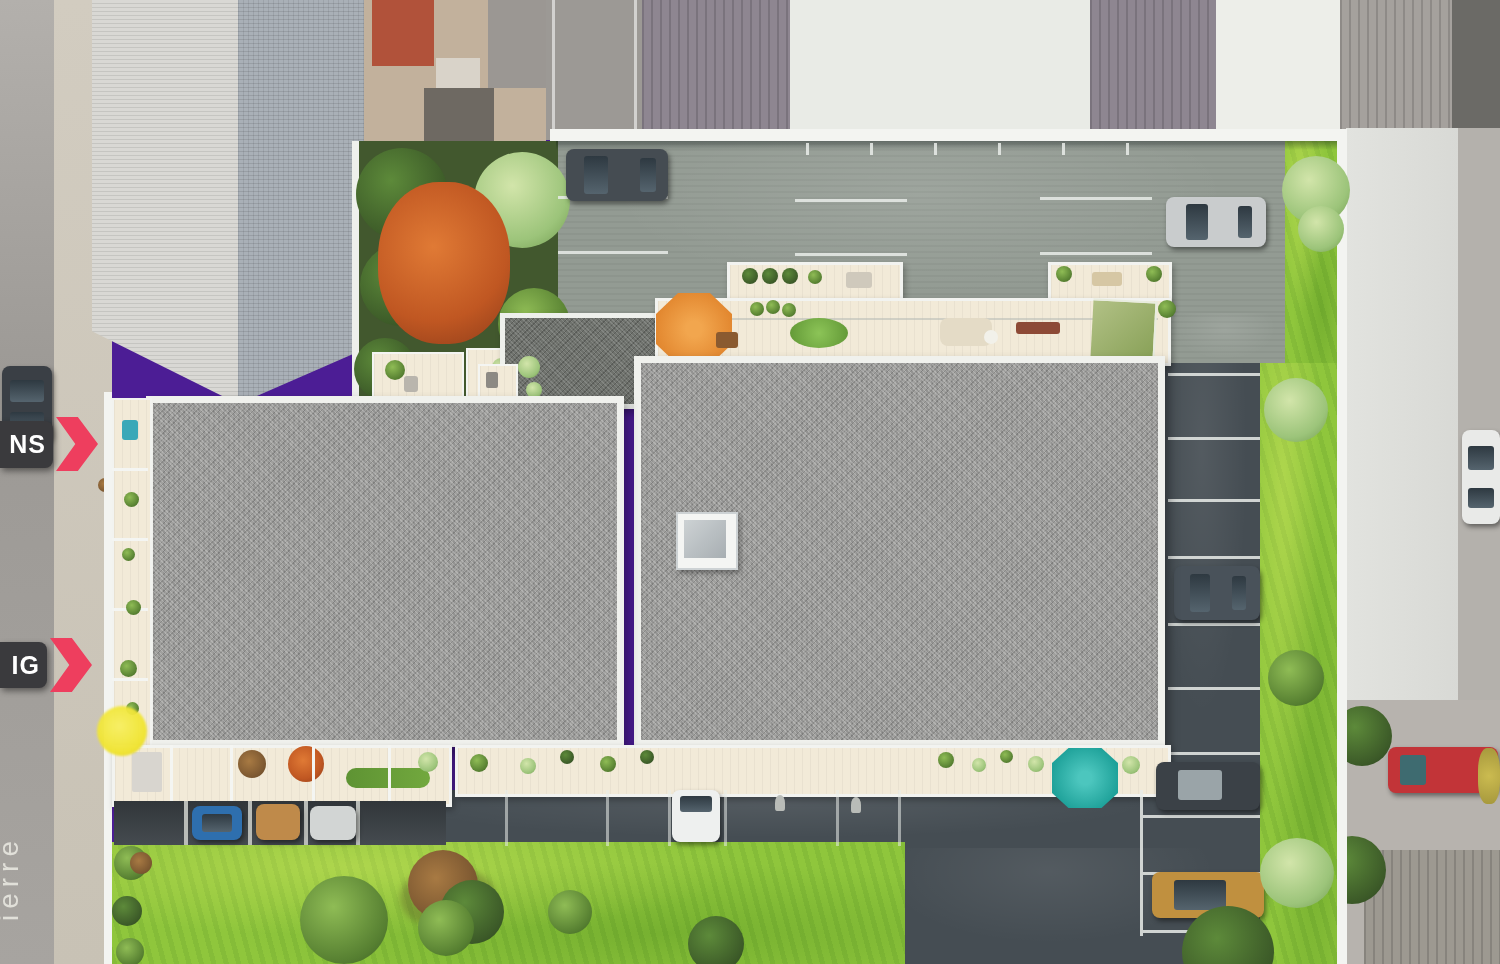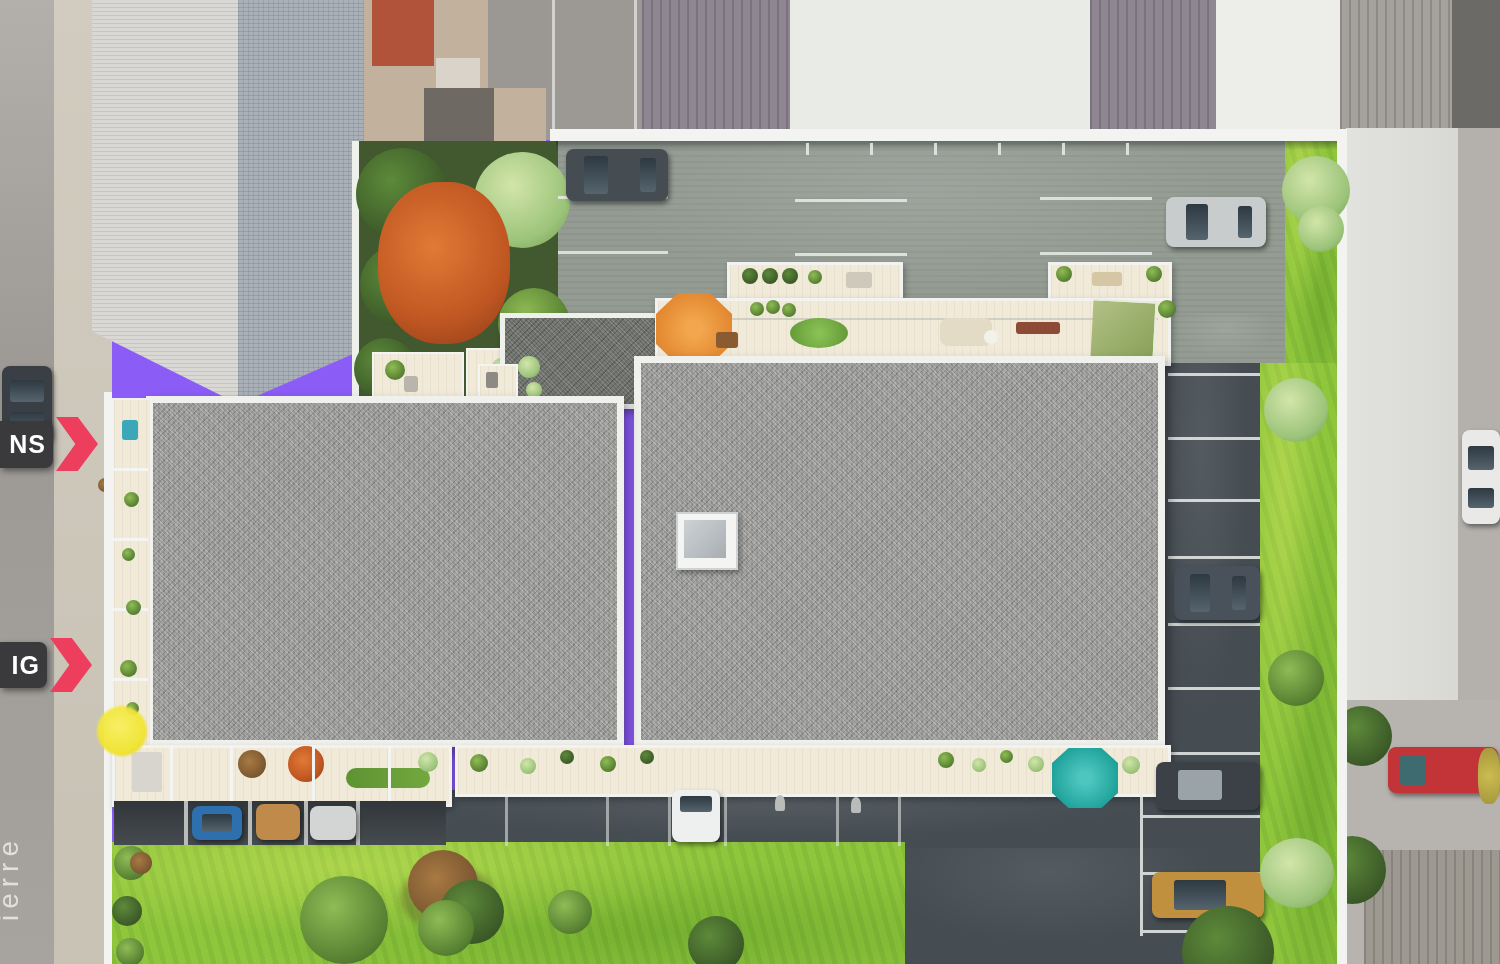--- a/index.html
+++ b/index.html
@@ -1,16 +1,16 @@
 <!DOCTYPE html>
 <html><head>
 <meta charset="utf-8">
 <style>
   html,body{margin:0;padding:0;background:#222;}
-  #stage{position:relative;width:1500px;height:964px;overflow:hidden;background:#8b5cf6;
+  #stage{position:relative;width:1500px;height:964px;overflow:hidden;background:#4c1d95;
          font-family:"Liberation Sans",sans-serif;}
   .abs{position:absolute;}
   
   .gravel{background-color:#a0a09e;background-image:
     repeating-linear-gradient(45deg, rgba(255,255,255,.20) 0 1px, transparent 1px 3px),
     repeating-linear-gradient(135deg, rgba(40,40,40,.20) 0 1px, transparent 1px 4px),
     repeating-linear-gradient(90deg, rgba(0,0,0,.08) 0 2px, transparent 2px 5px);}
   .gravel-dark{background-color:#6f726d;background-image:
     repeating-linear-gradient(45deg, rgba(255,255,255,.14) 0 1px, transparent 1px 3px),
     repeating-linear-gradient(135deg, rgba(0,0,0,.20) 0 1px, transparent 1px 4px);}

